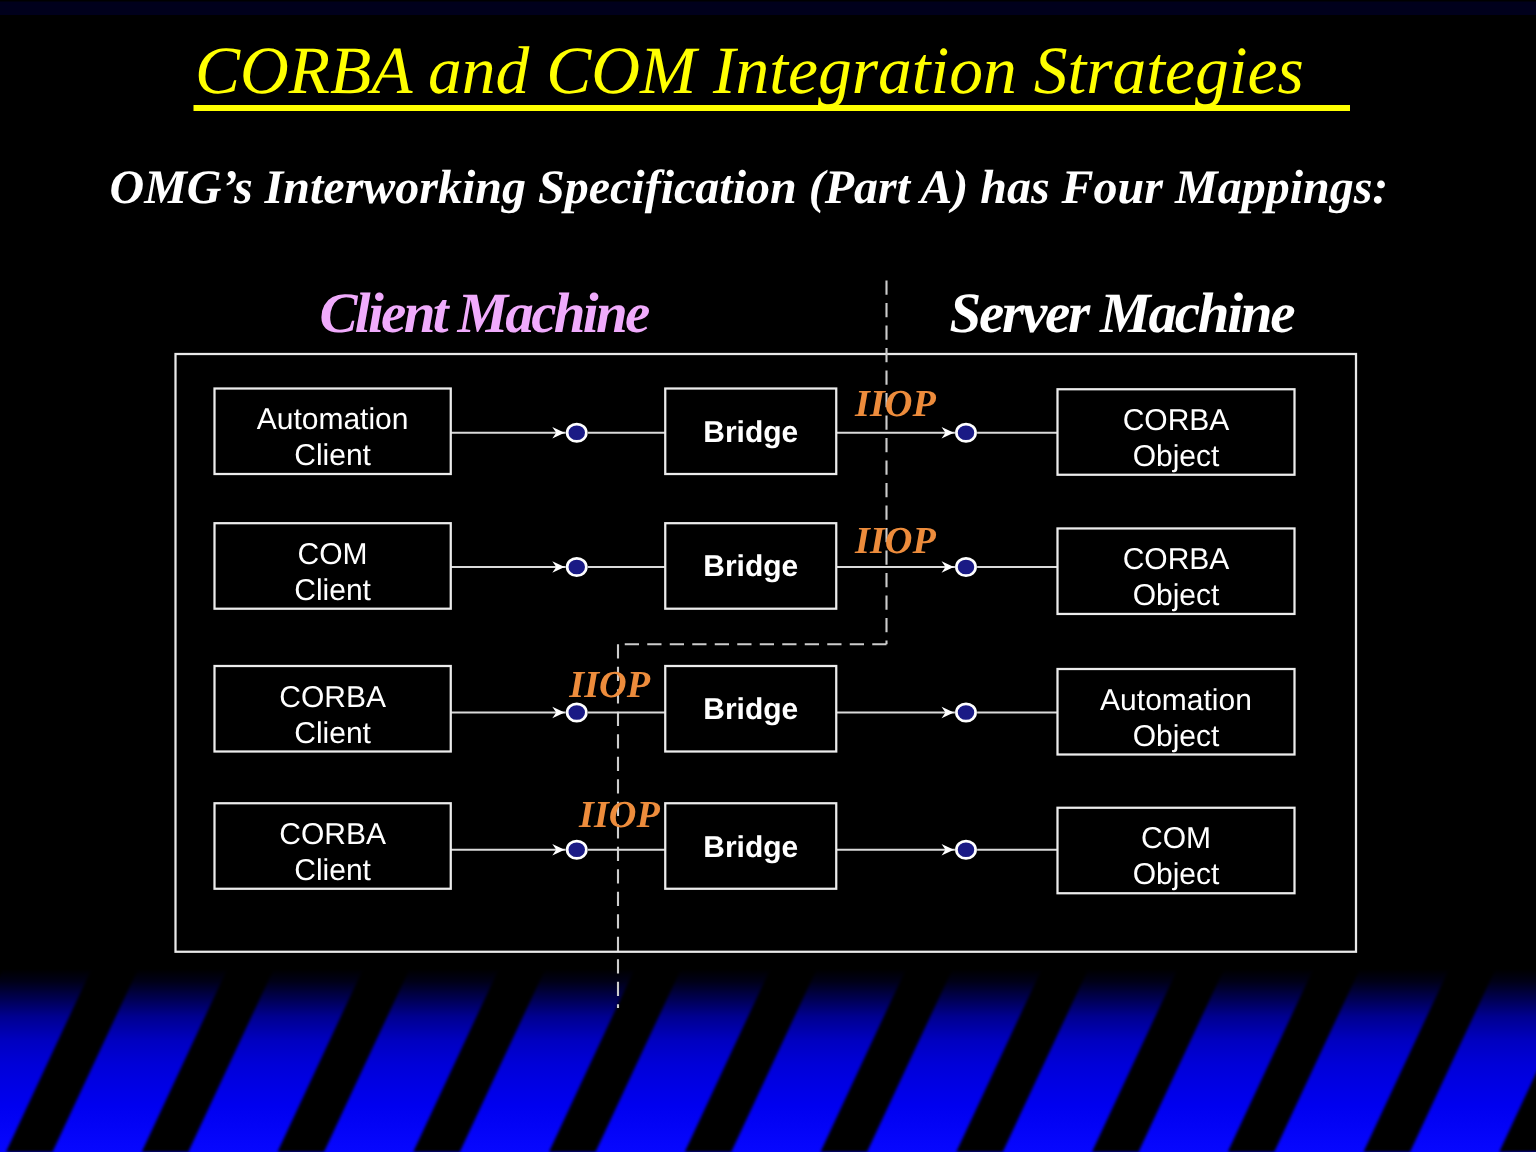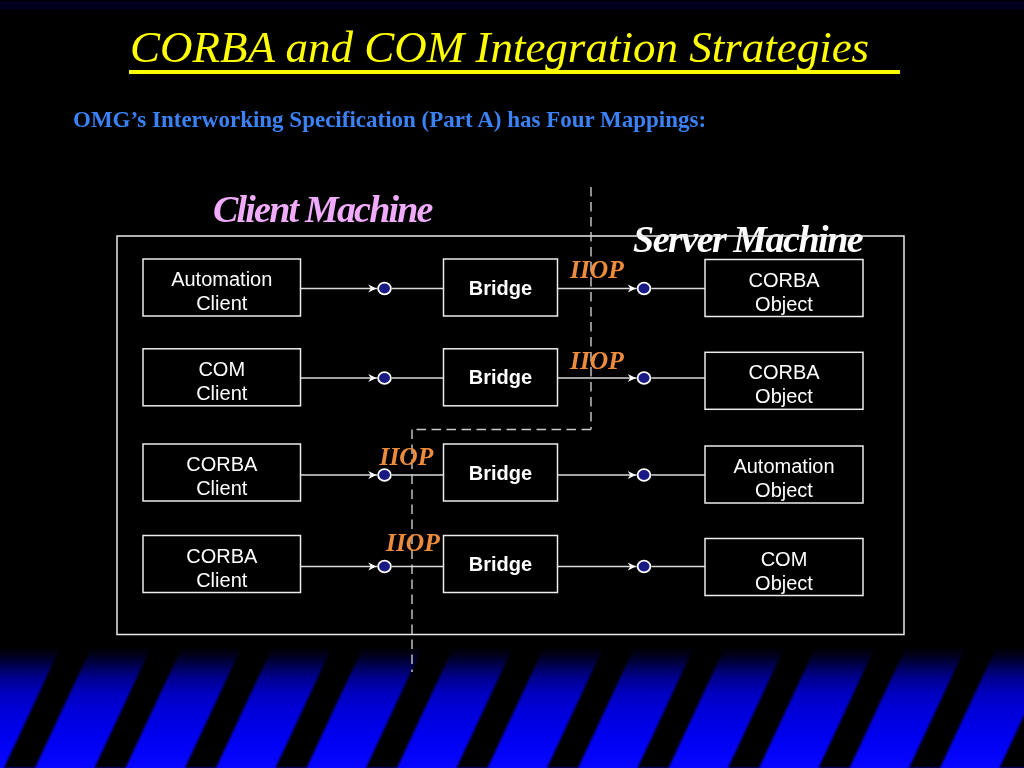--- a/index.html
+++ b/index.html
@@ -2,23 +2,23 @@
 <html><head>
 <meta charset="utf-8">
 <style>
   html,body{margin:0;padding:0;background:#000;}
   #slide{position:relative;width:1024px;height:768px;background:#000;overflow:hidden;
          font-family:"Liberation Serif", serif;}
   .abs{position:absolute;white-space:nowrap;}
   .t{line-height:1;}
   #title{left:130px;top:25px;font-size:45px;font-weight:normal;font-style:italic;color:#ffff00;}
   #uline{left:129px;top:70px;width:771px;height:4px;background:#ffff00;}
-  #subtitle{left:73px;top:108px;font-size:23px;font-weight:bold;color:#3b82f6;}
+  #subtitle{left:73px;top:108px;font-size:32px;font-weight:bold;font-style:italic;color:#ffffff;}
   #clientm{left:213px;top:190px;font-size:38px;letter-spacing:-1.8px;font-weight:bold;font-style:italic;color:#f0abfc;}
-  #serverm{left:633px;top:190px;font-size:38px;letter-spacing:-1.5px;font-weight:bold;font-style:italic;color:#ffffff;margin-top:30px;}
+  #serverm{left:633px;top:190px;font-size:38px;letter-spacing:-1.5px;font-weight:bold;font-style:italic;color:#ffffff;}
   #topbar{left:0px;top:1px;width:1024px;height:9px;background:#00001c;}
 </style>
 </head>
 <body>
 <div id="slide">
   <div id="topbar" class="abs"></div>
   <div id="title" class="abs t">CORBA and COM Integration Strategies</div>
   <div id="uline" class="abs"></div>
   <div id="subtitle" class="abs t">OMG’s Interworking Specification (Part A) has Four Mappings:</div>
   <div id="clientm" class="abs t">Client Machine</div>

